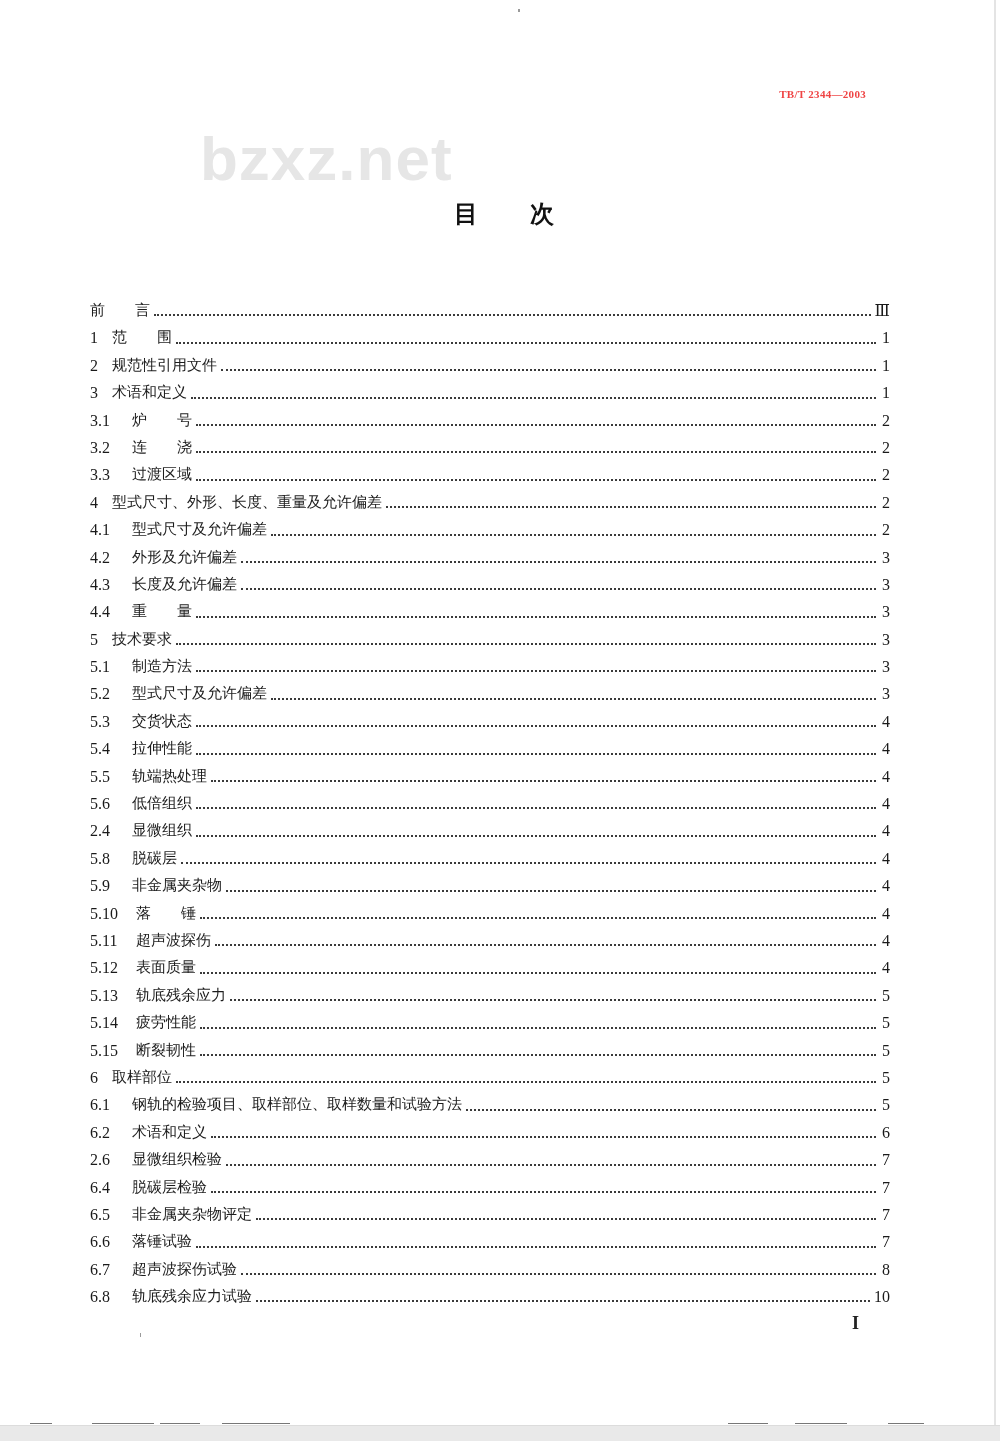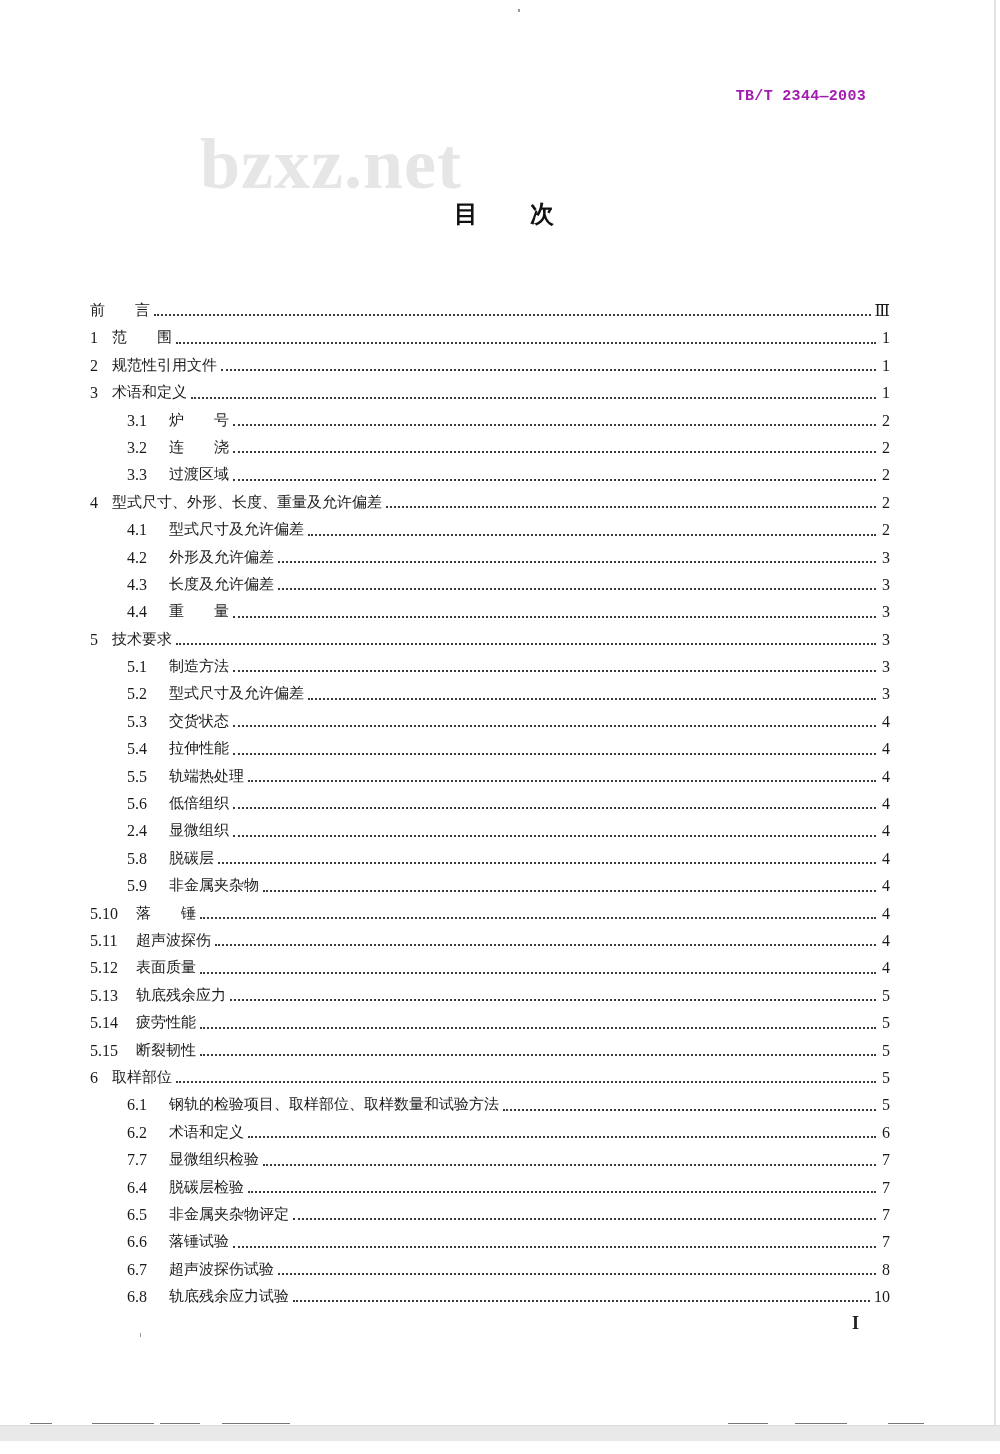--- a/index.html
+++ b/index.html
@@ -36,33 +36,33 @@
     position: absolute;
     left: 0; top: 1441px;
     width: 1000px;
     height: 13px;
     background: #fff;
   }
   .std-code {
     position: absolute;
     right: 128px;
     top: 88px;
-    font-family: Liberation Mono, monospace;
+    font-family: Liberation Serif, serif;
     font-weight: bold;
-    font-size: 15px;
+    font-size: 11px;
     letter-spacing: 0.3px;
-    color: #a21caf;
+    color: #ef4444;
   }
   .watermark {
     position: absolute;
     left: 200px;
     top: 128px;
-    font-family: Liberation Serif, serif;
+    font-family: Liberation Sans, sans-serif;
     font-weight: bold;
-    font-size: 72px;
+    font-size: 62px;
     letter-spacing: 1px;
     color: #e6e6e6;
     line-height: 1;
   }
   .toc-title {
     position: absolute;
     left: 0;
     width: 1000px;
     top: 198px;
     text-align: center;
@@ -87,21 +87,21 @@
     font-size: 15.5px;
     line-height: 27.4px;
     white-space: nowrap;
   }
   .toc-num {
     font-family: "Liberation Serif", "DejaVu Serif", serif;
     font-size: 16px;
     flex: 0 0 auto;
   }
   .toc-num.l1 { width: 22px; }
-  .toc-num.l2 { width: 42px; margin-left: 37px; }
+  .toc-num.l2 { width: 42px; }
   .toc-num.l2w { width: 46px; }
   .toc-label {
     font-family: "DejaVu Sans", "Liberation Sans", sans-serif;
     font-size: 15px;
     flex: 0 0 auto;
     color: #1c1c1c;
     padding-right: 4px;
   }
   .toc-leader {
     flex: 1 1 auto;
@@ -340,21 +340,21 @@
         <span class="toc-leader"></span>
         <span class="toc-page">5</span>
       </div>
       <div class="toc-row">
         <span class="toc-num l2">6.2</span>
         <span class="toc-label">术语和定义</span>
         <span class="toc-leader"></span>
         <span class="toc-page">6</span>
       </div>
       <div class="toc-row">
-        <span class="toc-num l2">7.7</span>
+        <span class="toc-num l2">2.6</span>
         <span class="toc-label">显微组织检验</span>
         <span class="toc-leader"></span>
         <span class="toc-page">7</span>
       </div>
       <div class="toc-row">
         <span class="toc-num l2">6.4</span>
         <span class="toc-label">脱碳层检验</span>
         <span class="toc-leader"></span>
         <span class="toc-page">7</span>
       </div>

